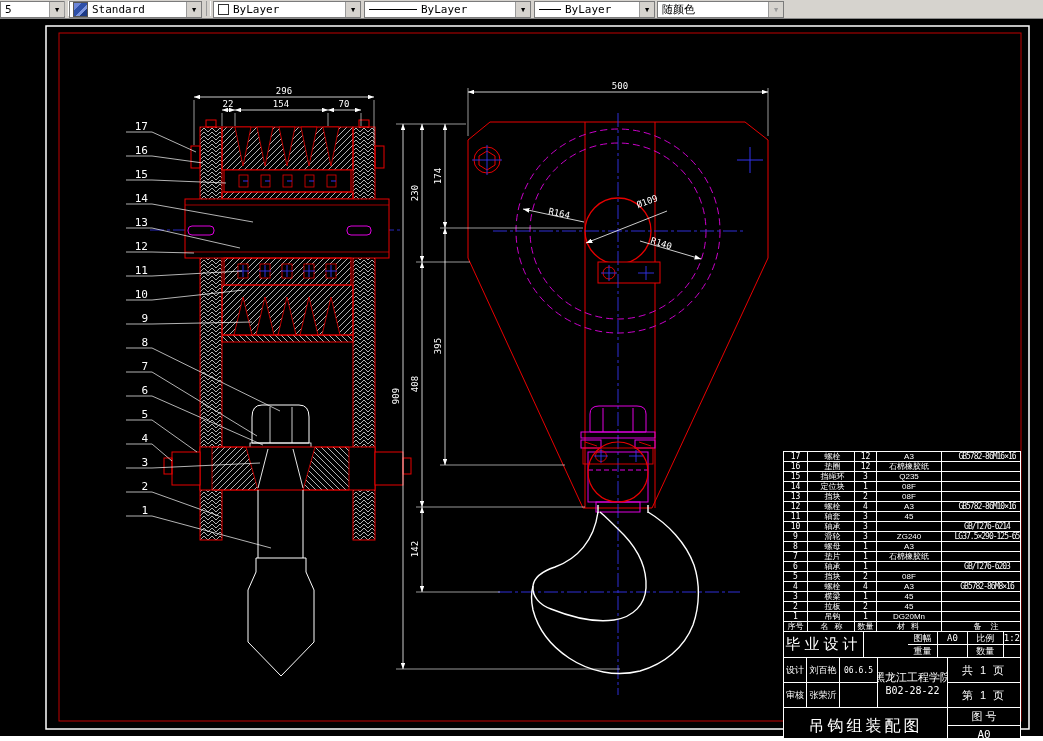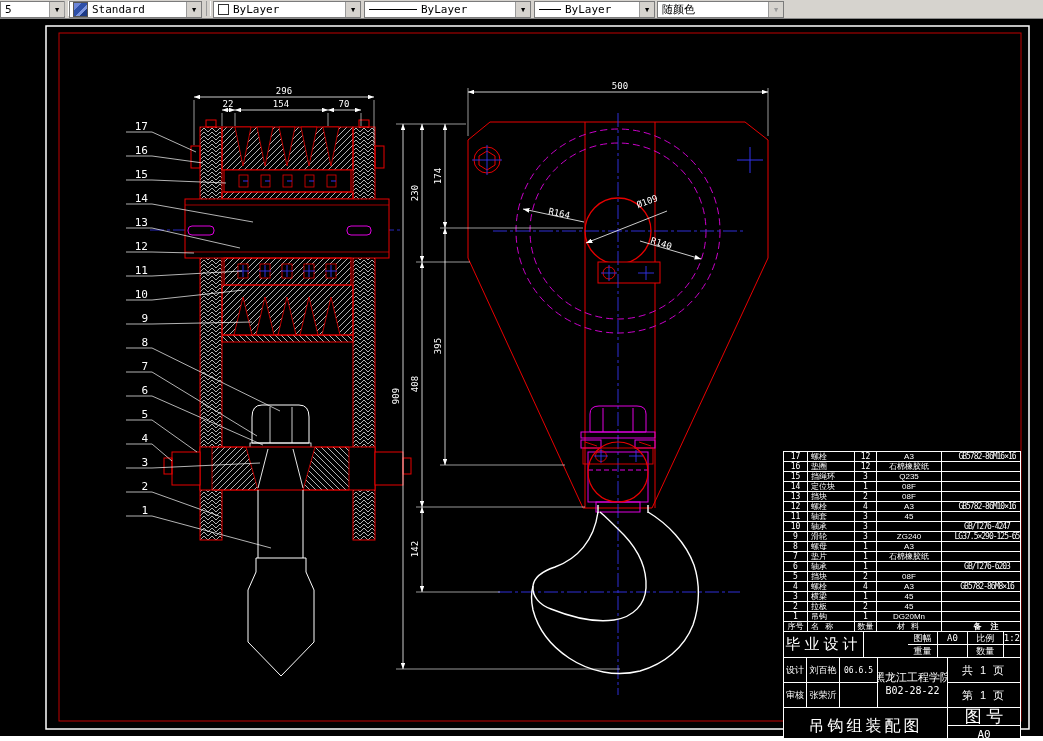--- a/index.html
+++ b/index.html
@@ -21,21 +21,21 @@
     background:linear-gradient(135deg,#6d86d8 0 30%,#2d4fa8 30% 55%,#7d96e0 55% 70%,#1d3a86 70% 100%);}
   
   #cad{position:absolute;left:0;top:18px;}
   
   #tblock{position:absolute;left:783px;top:451px;width:238px;height:288px;color:#fff;
     border:1px solid #fff;box-sizing:border-box;background:#000;z-index:4;font-size:8px;}
   .bom-row{display:flex;border-bottom:1px solid #fff;height:9px;line-height:9px;}
   .bc{display:block;border-right:1px solid #fff;overflow:hidden;white-space:nowrap;height:9px;}
   .bc:last-child{border-right:none;margin-left:12px;}
   .bc-no{width:23px;text-align:center;font-family:"DejaVu Sans Mono",monospace;}
-  .bc-name{width:47px;padding-left:3px;box-sizing:border-box;}
+  .bc-name{width:47px;padding-left:3px;box-sizing:border-box;text-align:center;}
   .bc-qty{width:21px;text-align:center;font-family:"DejaVu Sans Mono",monospace;}
   .bc-mat{width:64px;text-align:center;}
   .bc-rem{flex:1;text-align:center;font-family:"DejaVu Sans Mono",monospace;letter-spacing:-1px;}
   #bom-head .bc{letter-spacing:2px;}
   .trow{display:flex;border-bottom:1px solid #fff;box-sizing:border-box;text-align:center;}
   .tcell{border-right:1px solid #fff;box-sizing:border-box;display:flex;align-items:center;justify-content:center;
     white-space:nowrap;overflow:hidden;}
   .tcell:last-child{border-right:none;}
   .big{font-size:15px;letter-spacing:4px;}
   .mid{font-size:9px;}
@@ -388,21 +388,21 @@
           <span class="bc bc-name">轴套</span>
           <span class="bc bc-qty">3</span>
           <span class="bc bc-mat">45</span>
           <span class="bc bc-rem"></span>
         </div>
         <div class="bom-row">
           <span class="bc bc-no">10</span>
           <span class="bc bc-name">轴承</span>
           <span class="bc bc-qty">3</span>
           <span class="bc bc-mat"></span>
-          <span class="bc bc-rem">GB/T276-4247</span>
+          <span class="bc bc-rem">GB/T276-6214</span>
         </div>
         <div class="bom-row">
           <span class="bc bc-no">9</span>
           <span class="bc bc-name">滑轮</span>
           <span class="bc bc-qty">3</span>
           <span class="bc bc-mat">ZG240</span>
           <span class="bc bc-rem">LG37.5×290-125-65</span>
         </div>
         <div class="bom-row">
           <span class="bc bc-no">8</span>
@@ -459,21 +459,21 @@
           <span class="bc bc-qty">1</span>
           <span class="bc bc-mat">DG20Mn</span>
           <span class="bc bc-rem"></span>
         </div>
       </div>
     <div class="bom-row" id="bom-head">
       <span class="bc bc-no" style="letter-spacing:0;">序号</span>
       <span class="bc bc-name">名  称</span>
       <span class="bc bc-qty" style="letter-spacing:0;">数量</span>
       <span class="bc bc-mat">材  料</span>
-      <span class="bc bc-rem" style="letter-spacing:2px;font-weight:bold;">备  注</span>
+      <span class="bc bc-rem" style="letter-spacing:2px;">备  注</span>
     </div>
 
     <div class="trow" style="height:26px;">
       <div class="tcell big" style="width:94px;">毕业设计</div>
       <div style="width:70px;border-right:1px solid #fff;box-sizing:border-box;margin-left:44px;">
         <div class="trow" style="height:13px;">
           <div class="tcell mid" style="width:30px;">图幅</div>
           <div class="tcell mid" style="flex:1;font-family:'DejaVu Sans Mono',monospace;">A0</div>
         </div>
         <div class="trow" style="height:12px;border-bottom:none;">
@@ -517,21 +517,21 @@
         <div class="trow" style="height:24px;border-bottom:none;">
           <div class="tcell" style="flex:1;font-size:11px;letter-spacing:2px;">第 1 页</div>
         </div>
       </div>
     </div>
 
     <div class="trow" style="height:36px;border-bottom:none;">
       <div class="tcell" style="width:164px;font-size:16px;letter-spacing:3px;">吊钩组装配图</div>
       <div style="flex:1;">
         <div class="trow" style="height:18px;">
-          <div class="tcell" style="flex:1;font-size:17px;">图  号</div>
+          <div class="tcell" style="flex:1;font-size:11px;">图  号</div>
         </div>
         <div class="trow" style="height:17px;border-bottom:none;">
           <div class="tcell" style="flex:1;font-size:11px;font-family:'DejaVu Sans Mono',monospace;">A0</div>
         </div>
       </div>
     </div>
   </div>
 
   <div style="position:absolute;left:0;top:736px;width:1043px;height:5px;background:#fff;"></div>
 </div>

